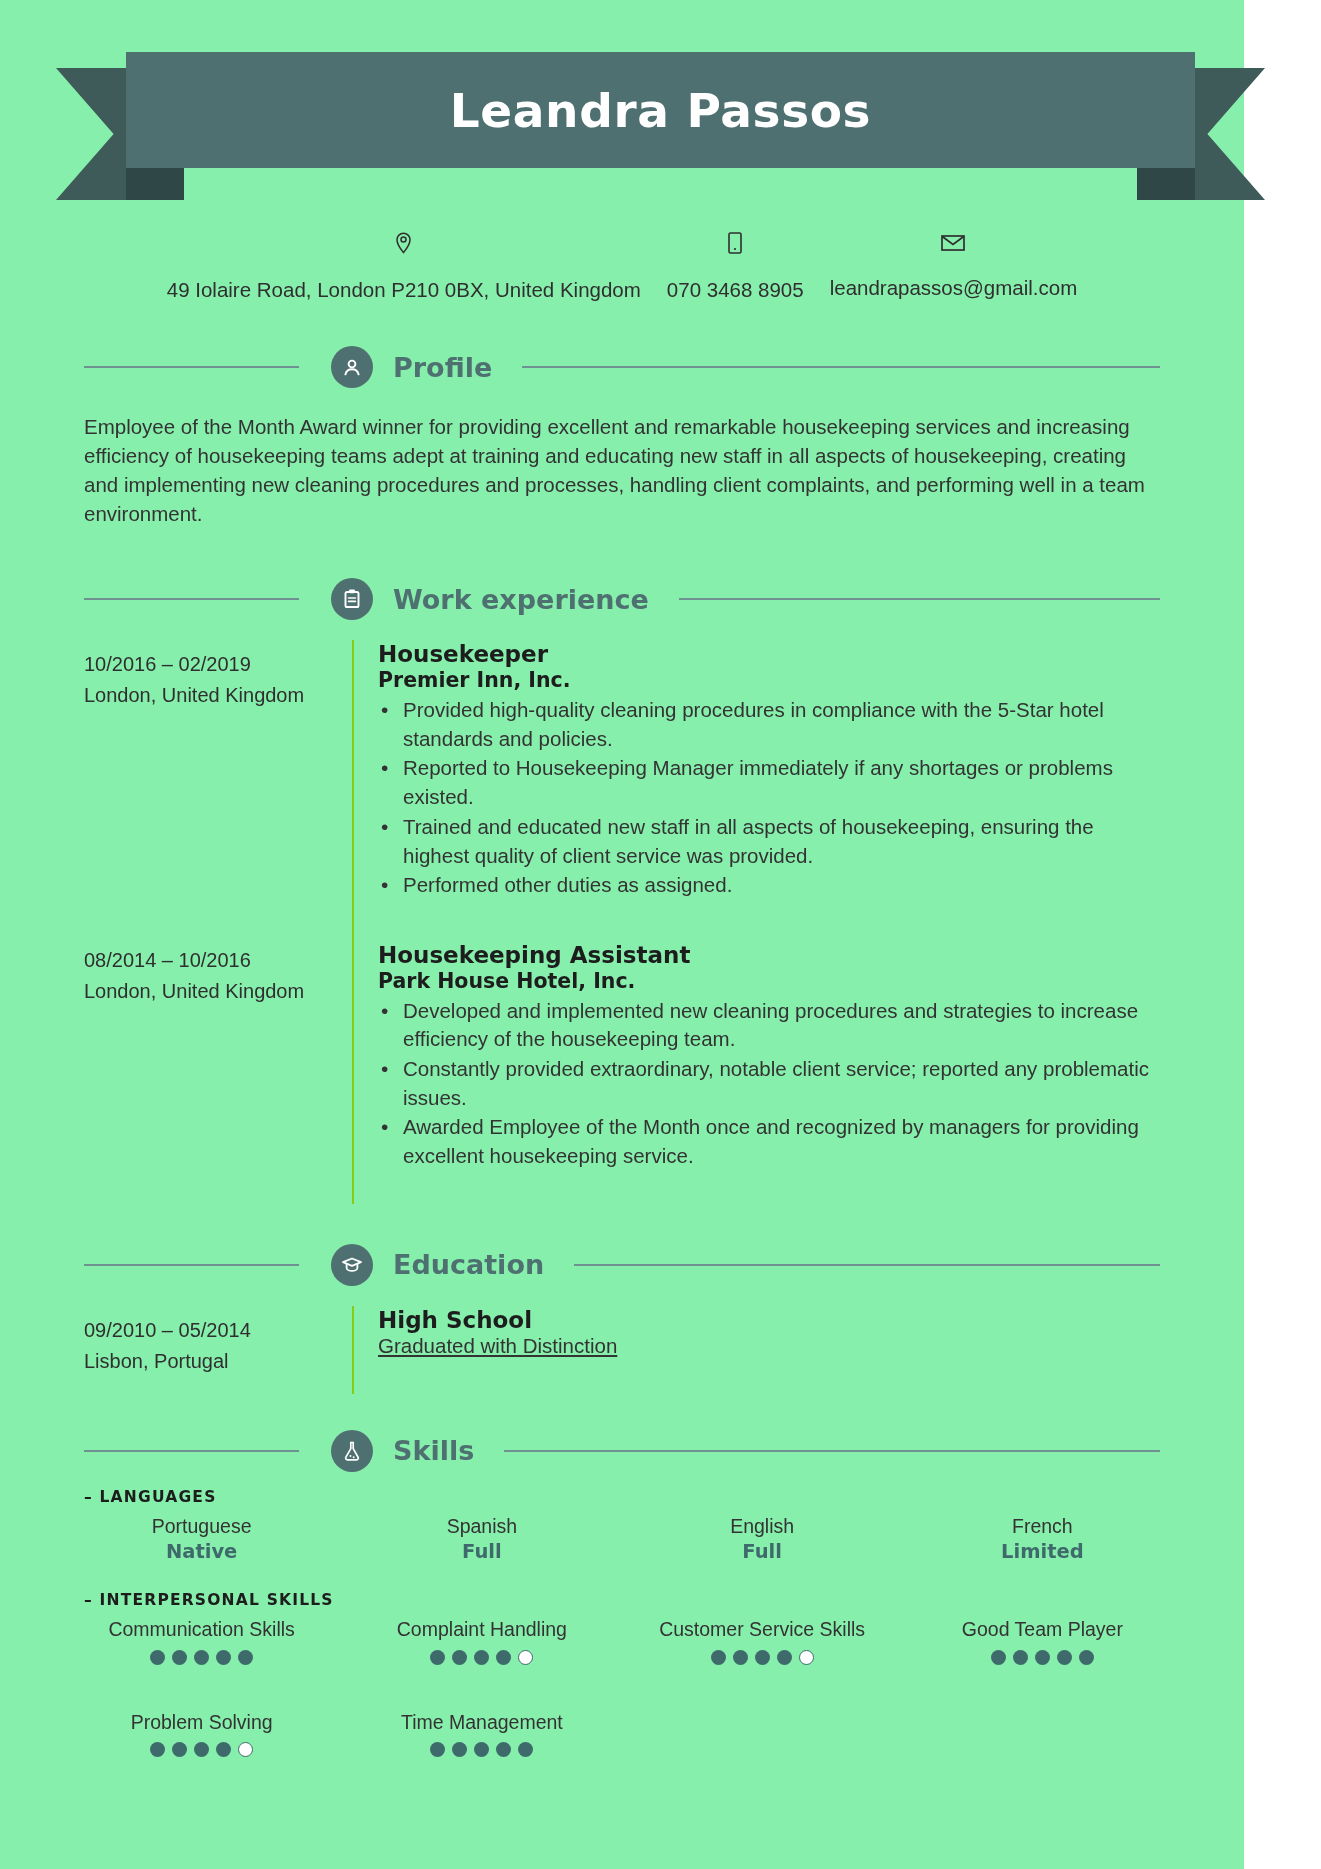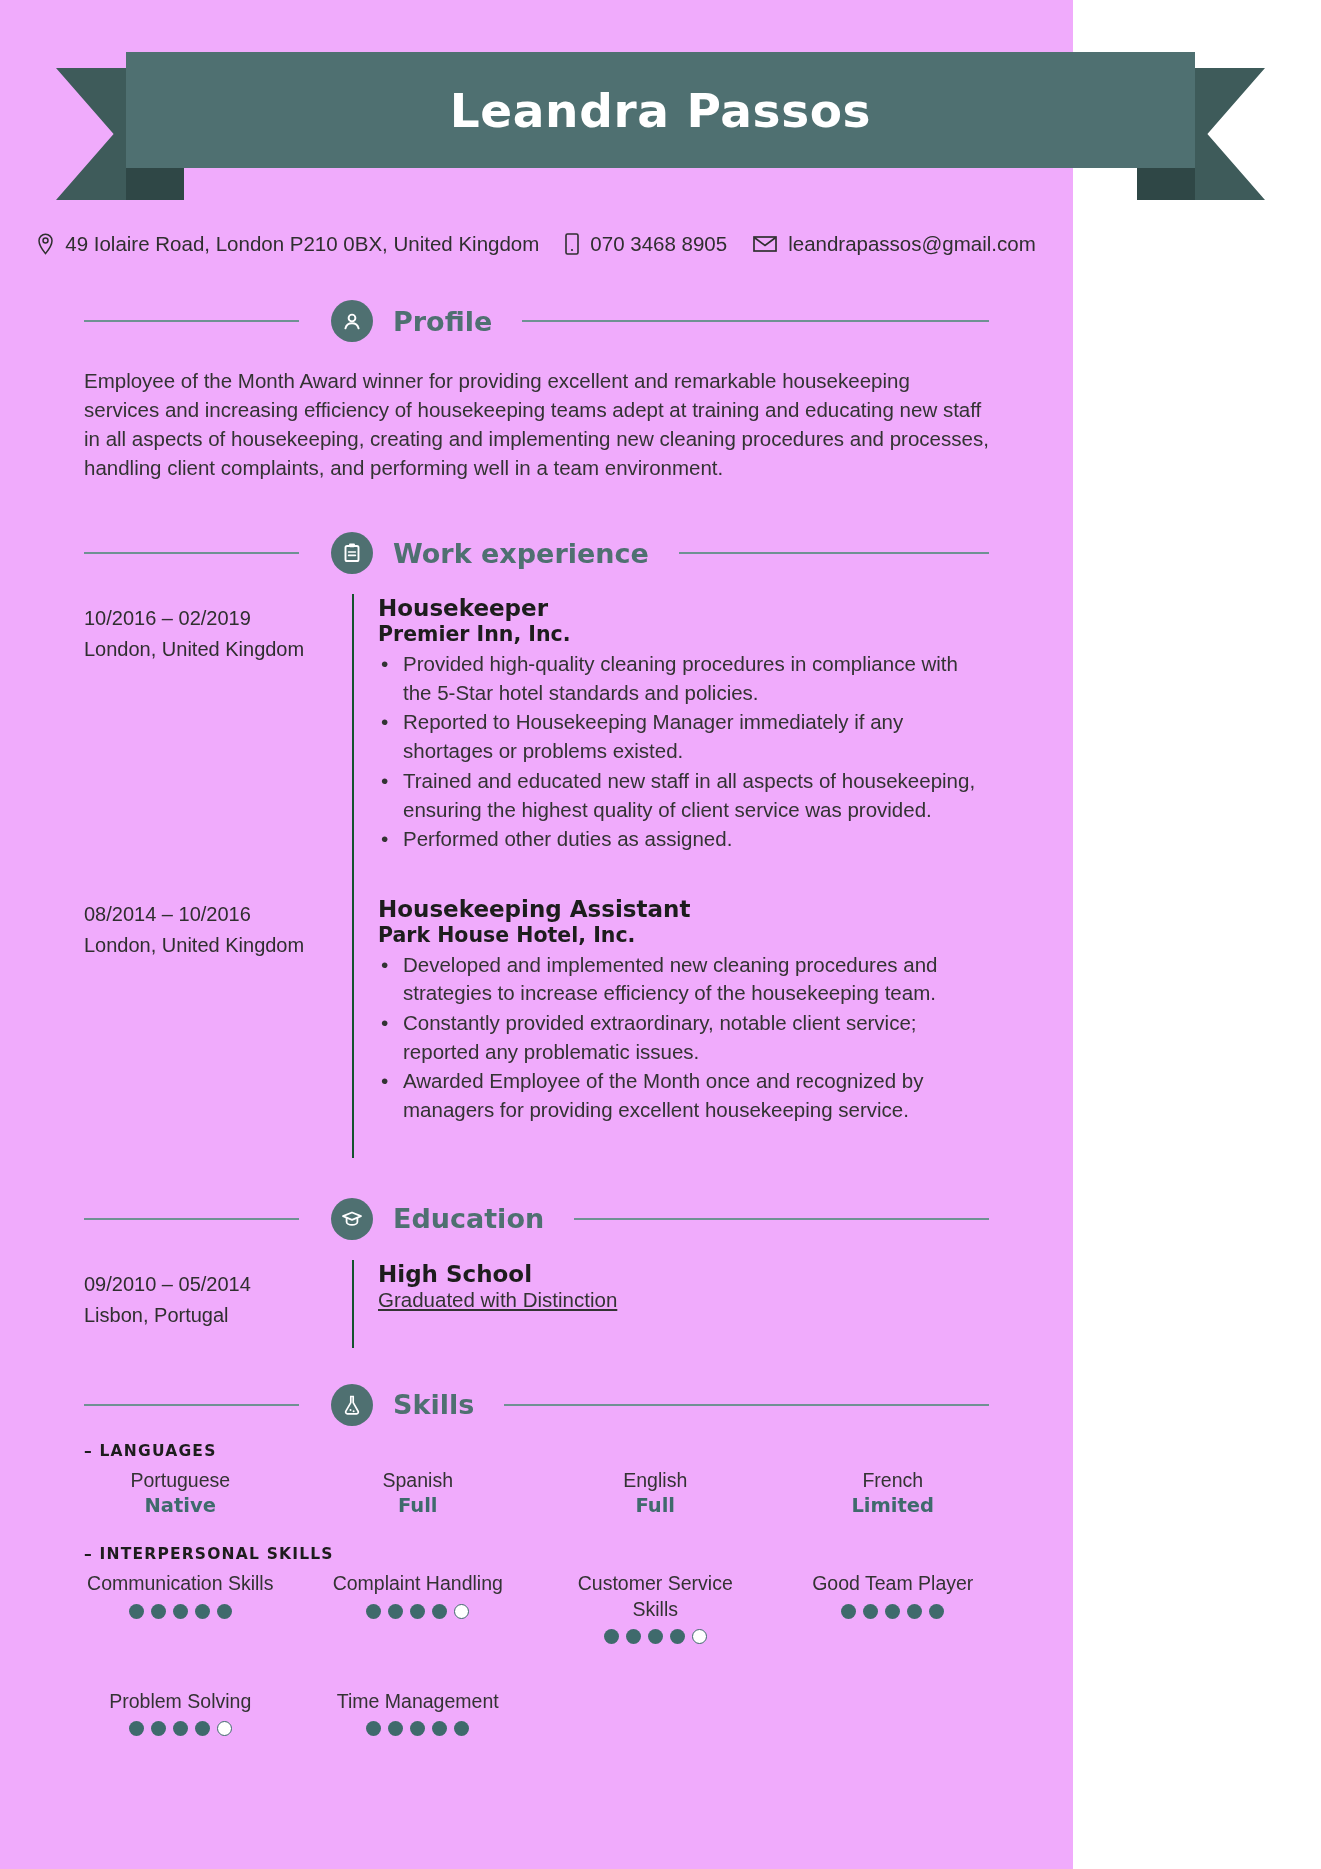--- a/index.html
+++ b/index.html
@@ -11,23 +11,23 @@
     width: 1321px;
     height: 1869px;
     font-family: "DejaVu Sans", sans-serif;
     color: #333333;
     position: relative;
     overflow: hidden;
   }
 
   .page {
     position: relative;
-    width: 1073px;
+    width: 1244px;
     height: 1869px;
-    background: #f0abfc;
+    background: #86efac;
   }
 
   
   .ribbon-wrap {
     position: relative;
     width: 1321px;
     height: 220px;
   }
   .ribbon-tail {
     position: absolute;
@@ -79,22 +79,23 @@
     justify-content: center;
     gap: 0px;
     margin-top: 12px;
     font-size: 20.5px;
     color: #2f2f2f;
     font-family: "Liberation Sans", sans-serif;
   }
   .contact-item {
     display: flex;
     align-items: center;
-    gap: 11px;
+    gap: 24px;
     margin-right: 26px;
+    flex-direction: column;
   }
   .contact-item:last-child { margin-right: 0; justify-content: flex-end; }
   .contact svg { display: block; }
 
   
   .section-head {
     display: flex;
     align-items: center;
     margin: 0 84px;
     height: 46px;
@@ -141,21 +142,21 @@
   .entry-meta {
     flex: 0 0 268px;
     padding-top: 9px;
     font-size: 20px;
     line-height: 1.55;
     color: #2f2f2f;
     font-family: "Liberation Sans", sans-serif;
   }
   .entry-body {
     flex: 1 1 auto;
-    border-left: 2px solid #14532d;
+    border-left: 2px solid #84cc16;
     padding-left: 24px;
     padding-bottom: 8px;
   }
   .entry-title {
     font-size: 23px;
     font-weight: bold;
     color: #1d1d1d;
     line-height: 1.22;
     font-family: "DejaVu Sans", sans-serif;
   }

